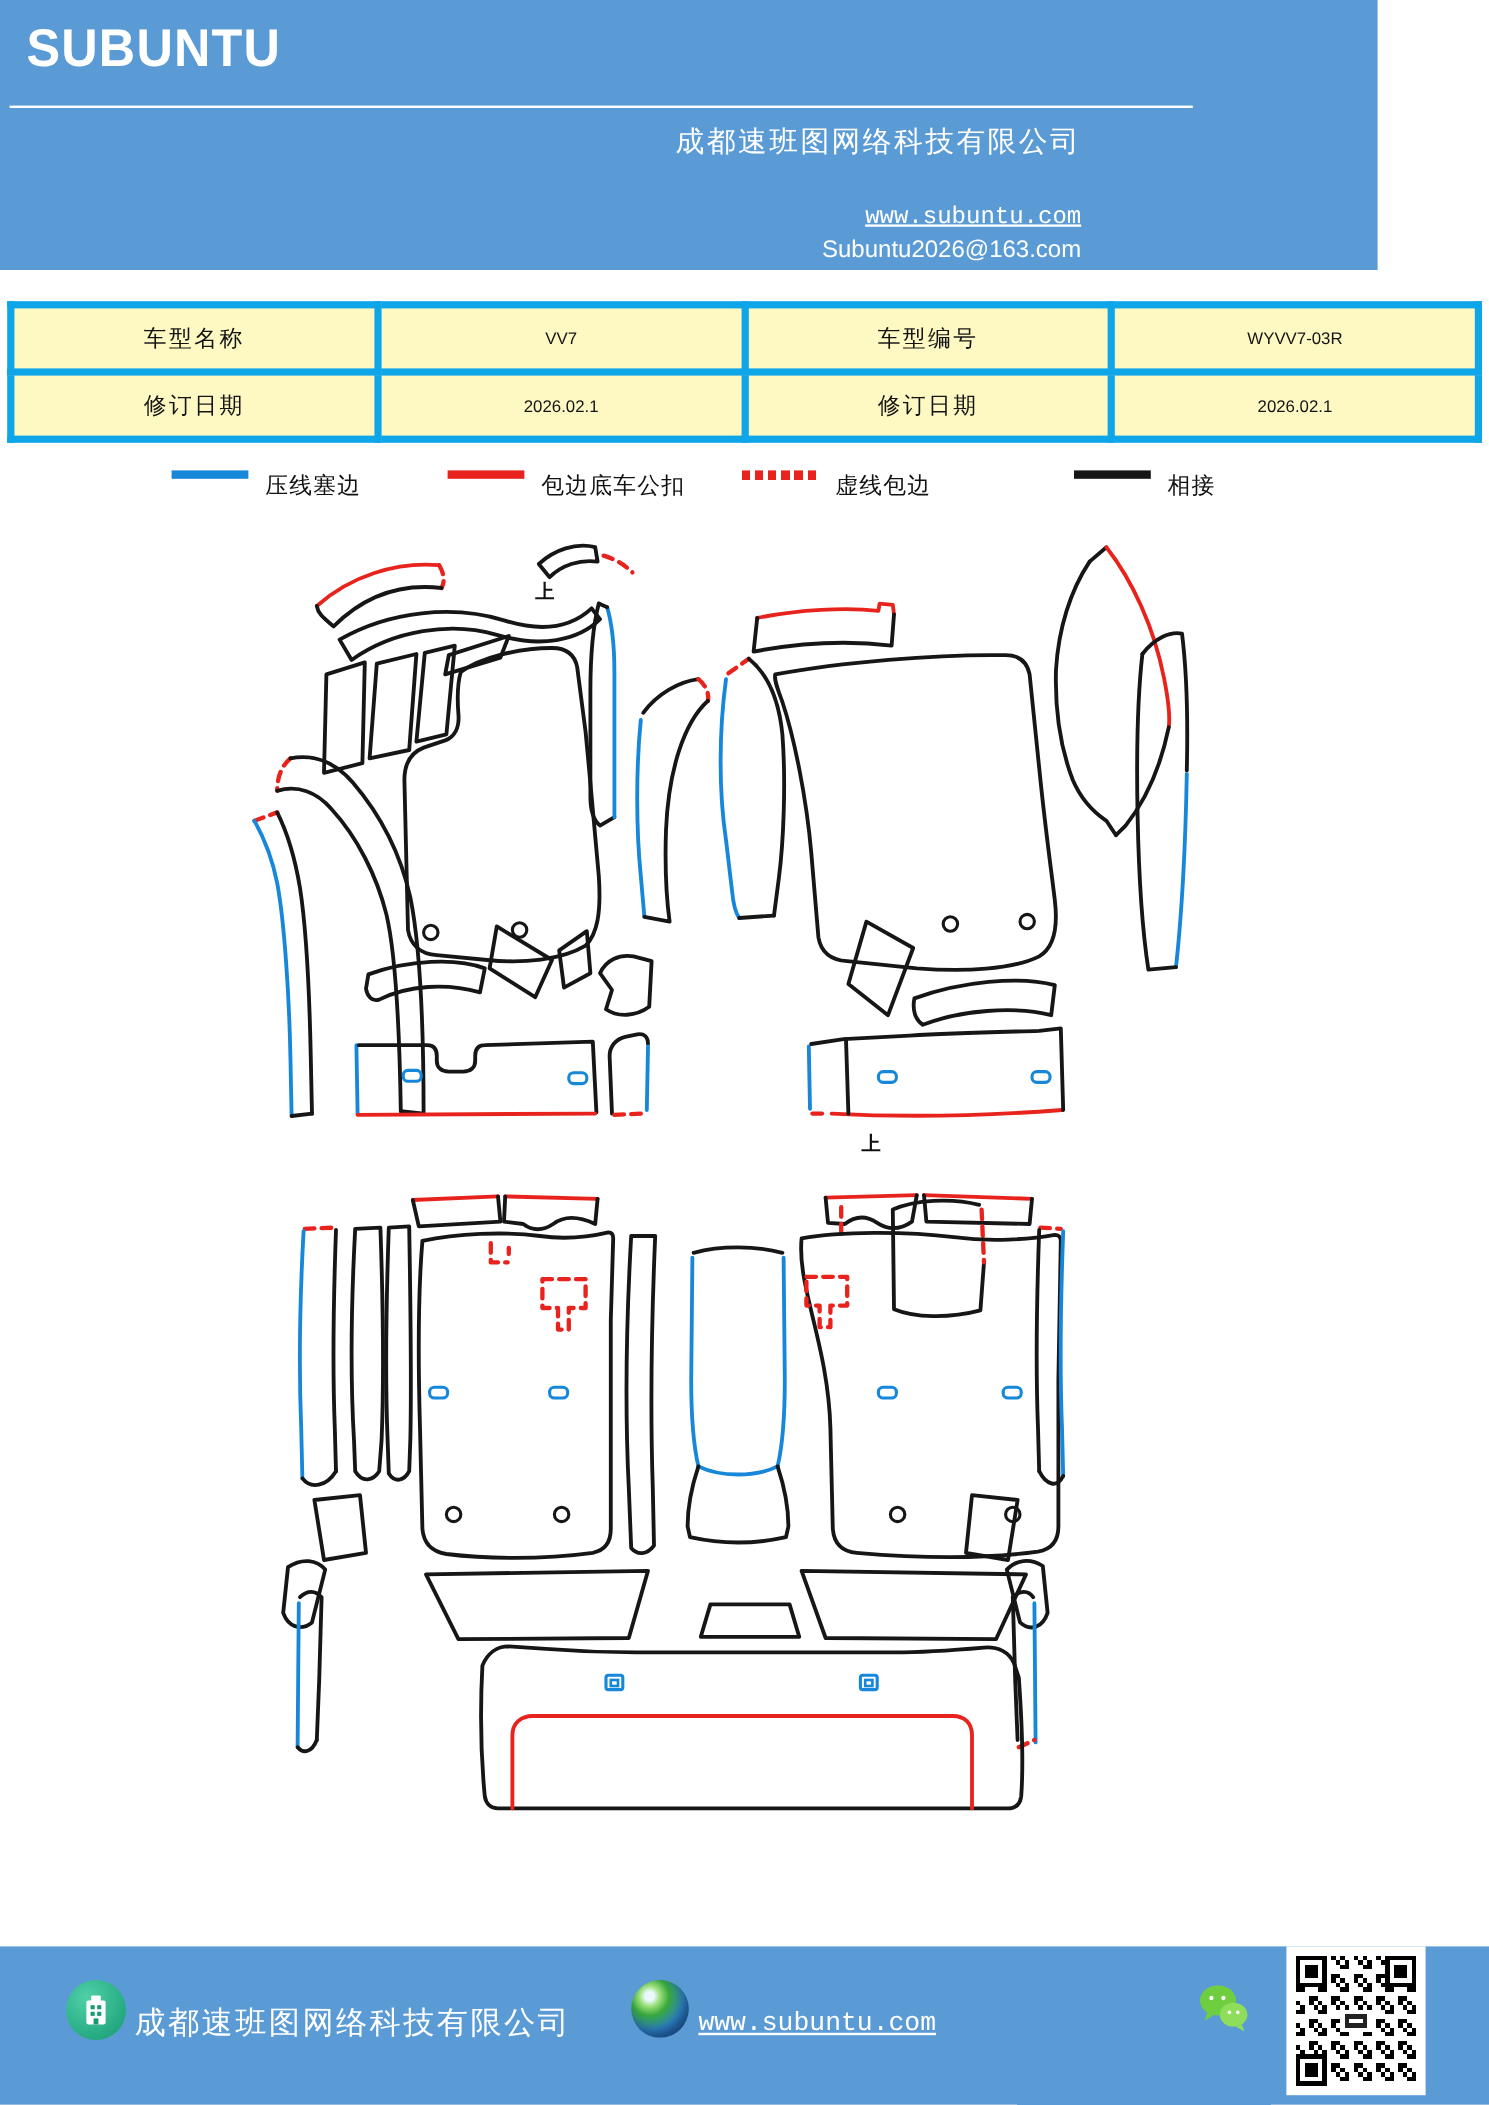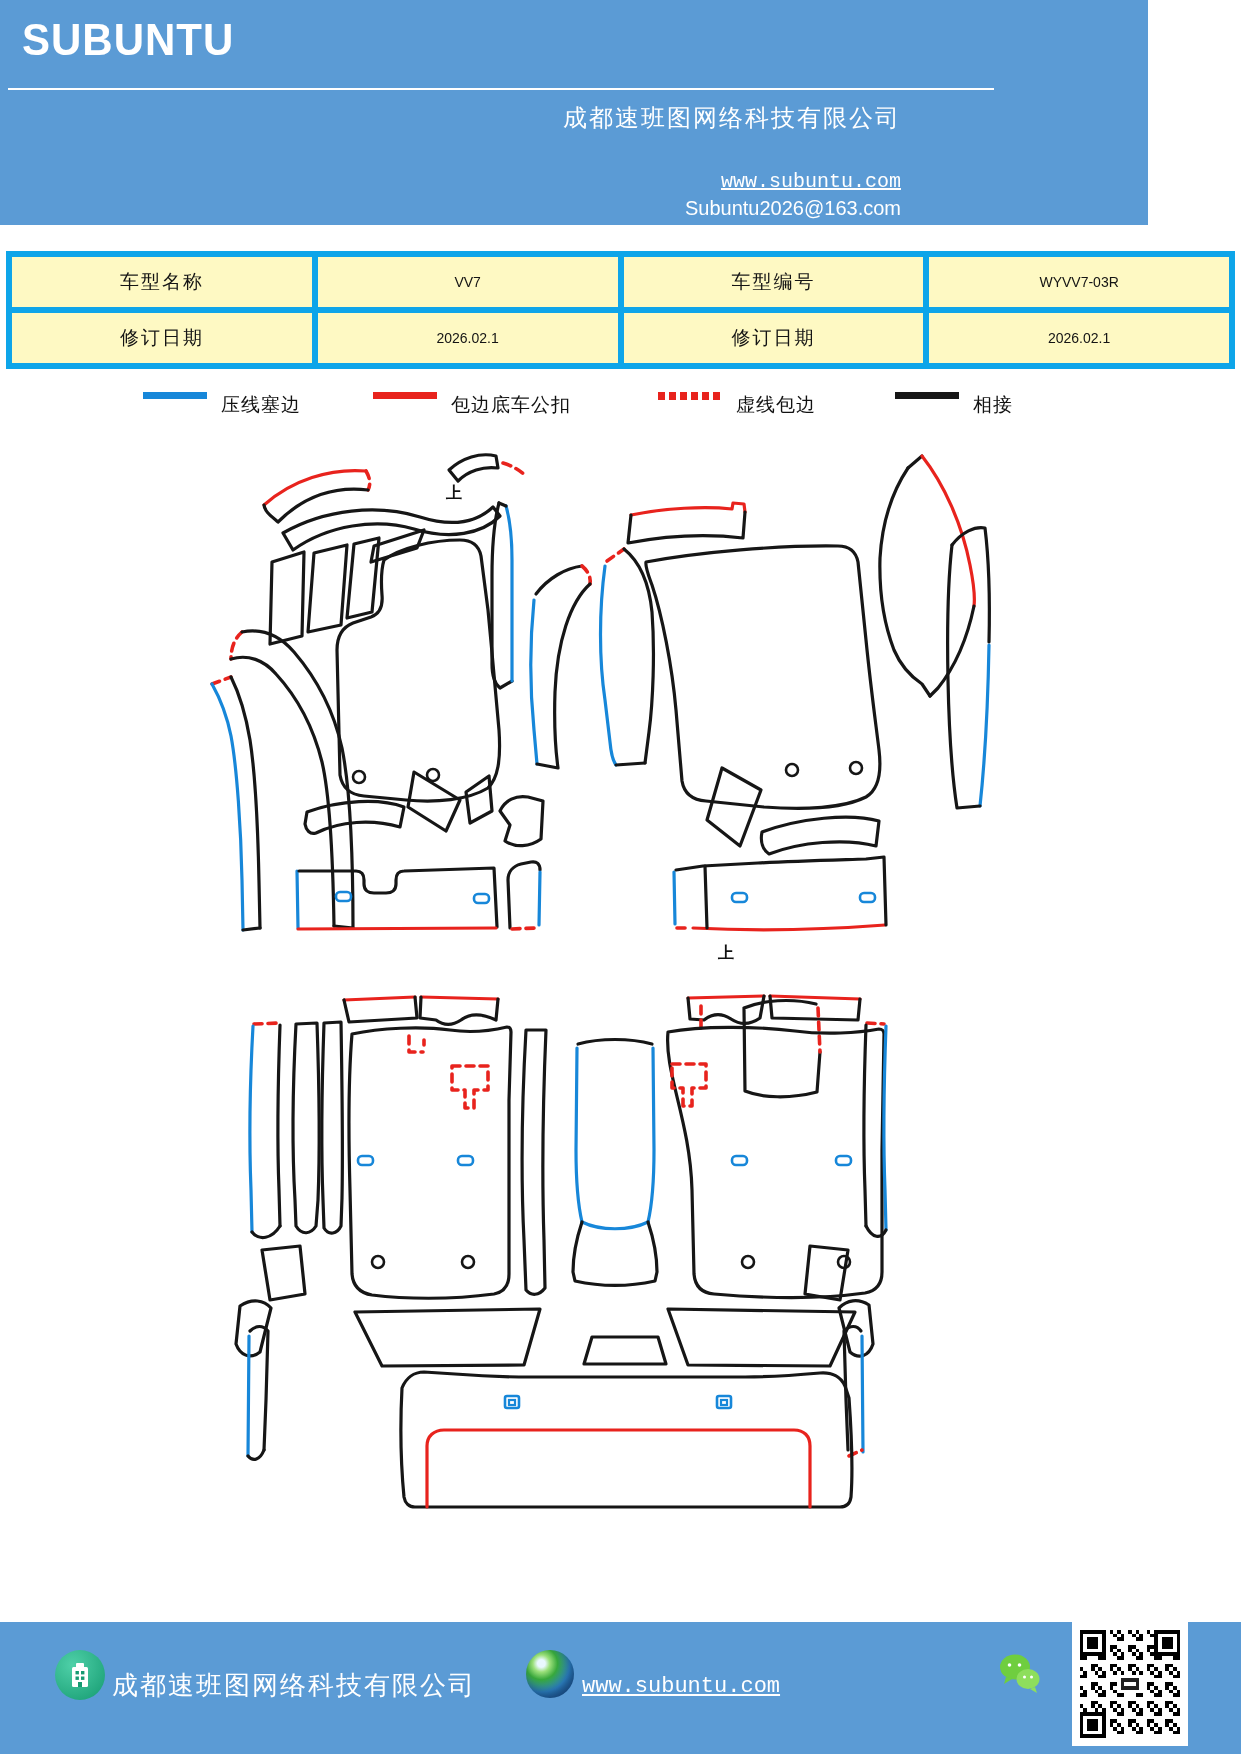--- a/index.html
+++ b/index.html
@@ -228,21 +228,21 @@
 
   <div class="legend">
     <div class="item" style="left:143px">
       <span class="sw" style="background: rgb(23, 135, 217);"></span>
       <span class="lab">压线塞边</span>
     </div>
     <div class="item" style="left:373px">
       <span class="sw" style="background: rgb(232, 35, 29);"></span>
       <span class="lab">包边底车公扣</span>
     </div>
-    <div class="item" style="left:658px">
+    <div class="item" style="left:618px">
       <span class="sw dashed"></span>
       <span class="lab">虚线包边</span>
     </div>
     <div class="item" style="left:895px">
       <span class="sw" style="background: rgb(22, 22, 22);"></span>
       <span class="lab">相接</span>
     </div>
   </div>
 
   <div class="footer">

